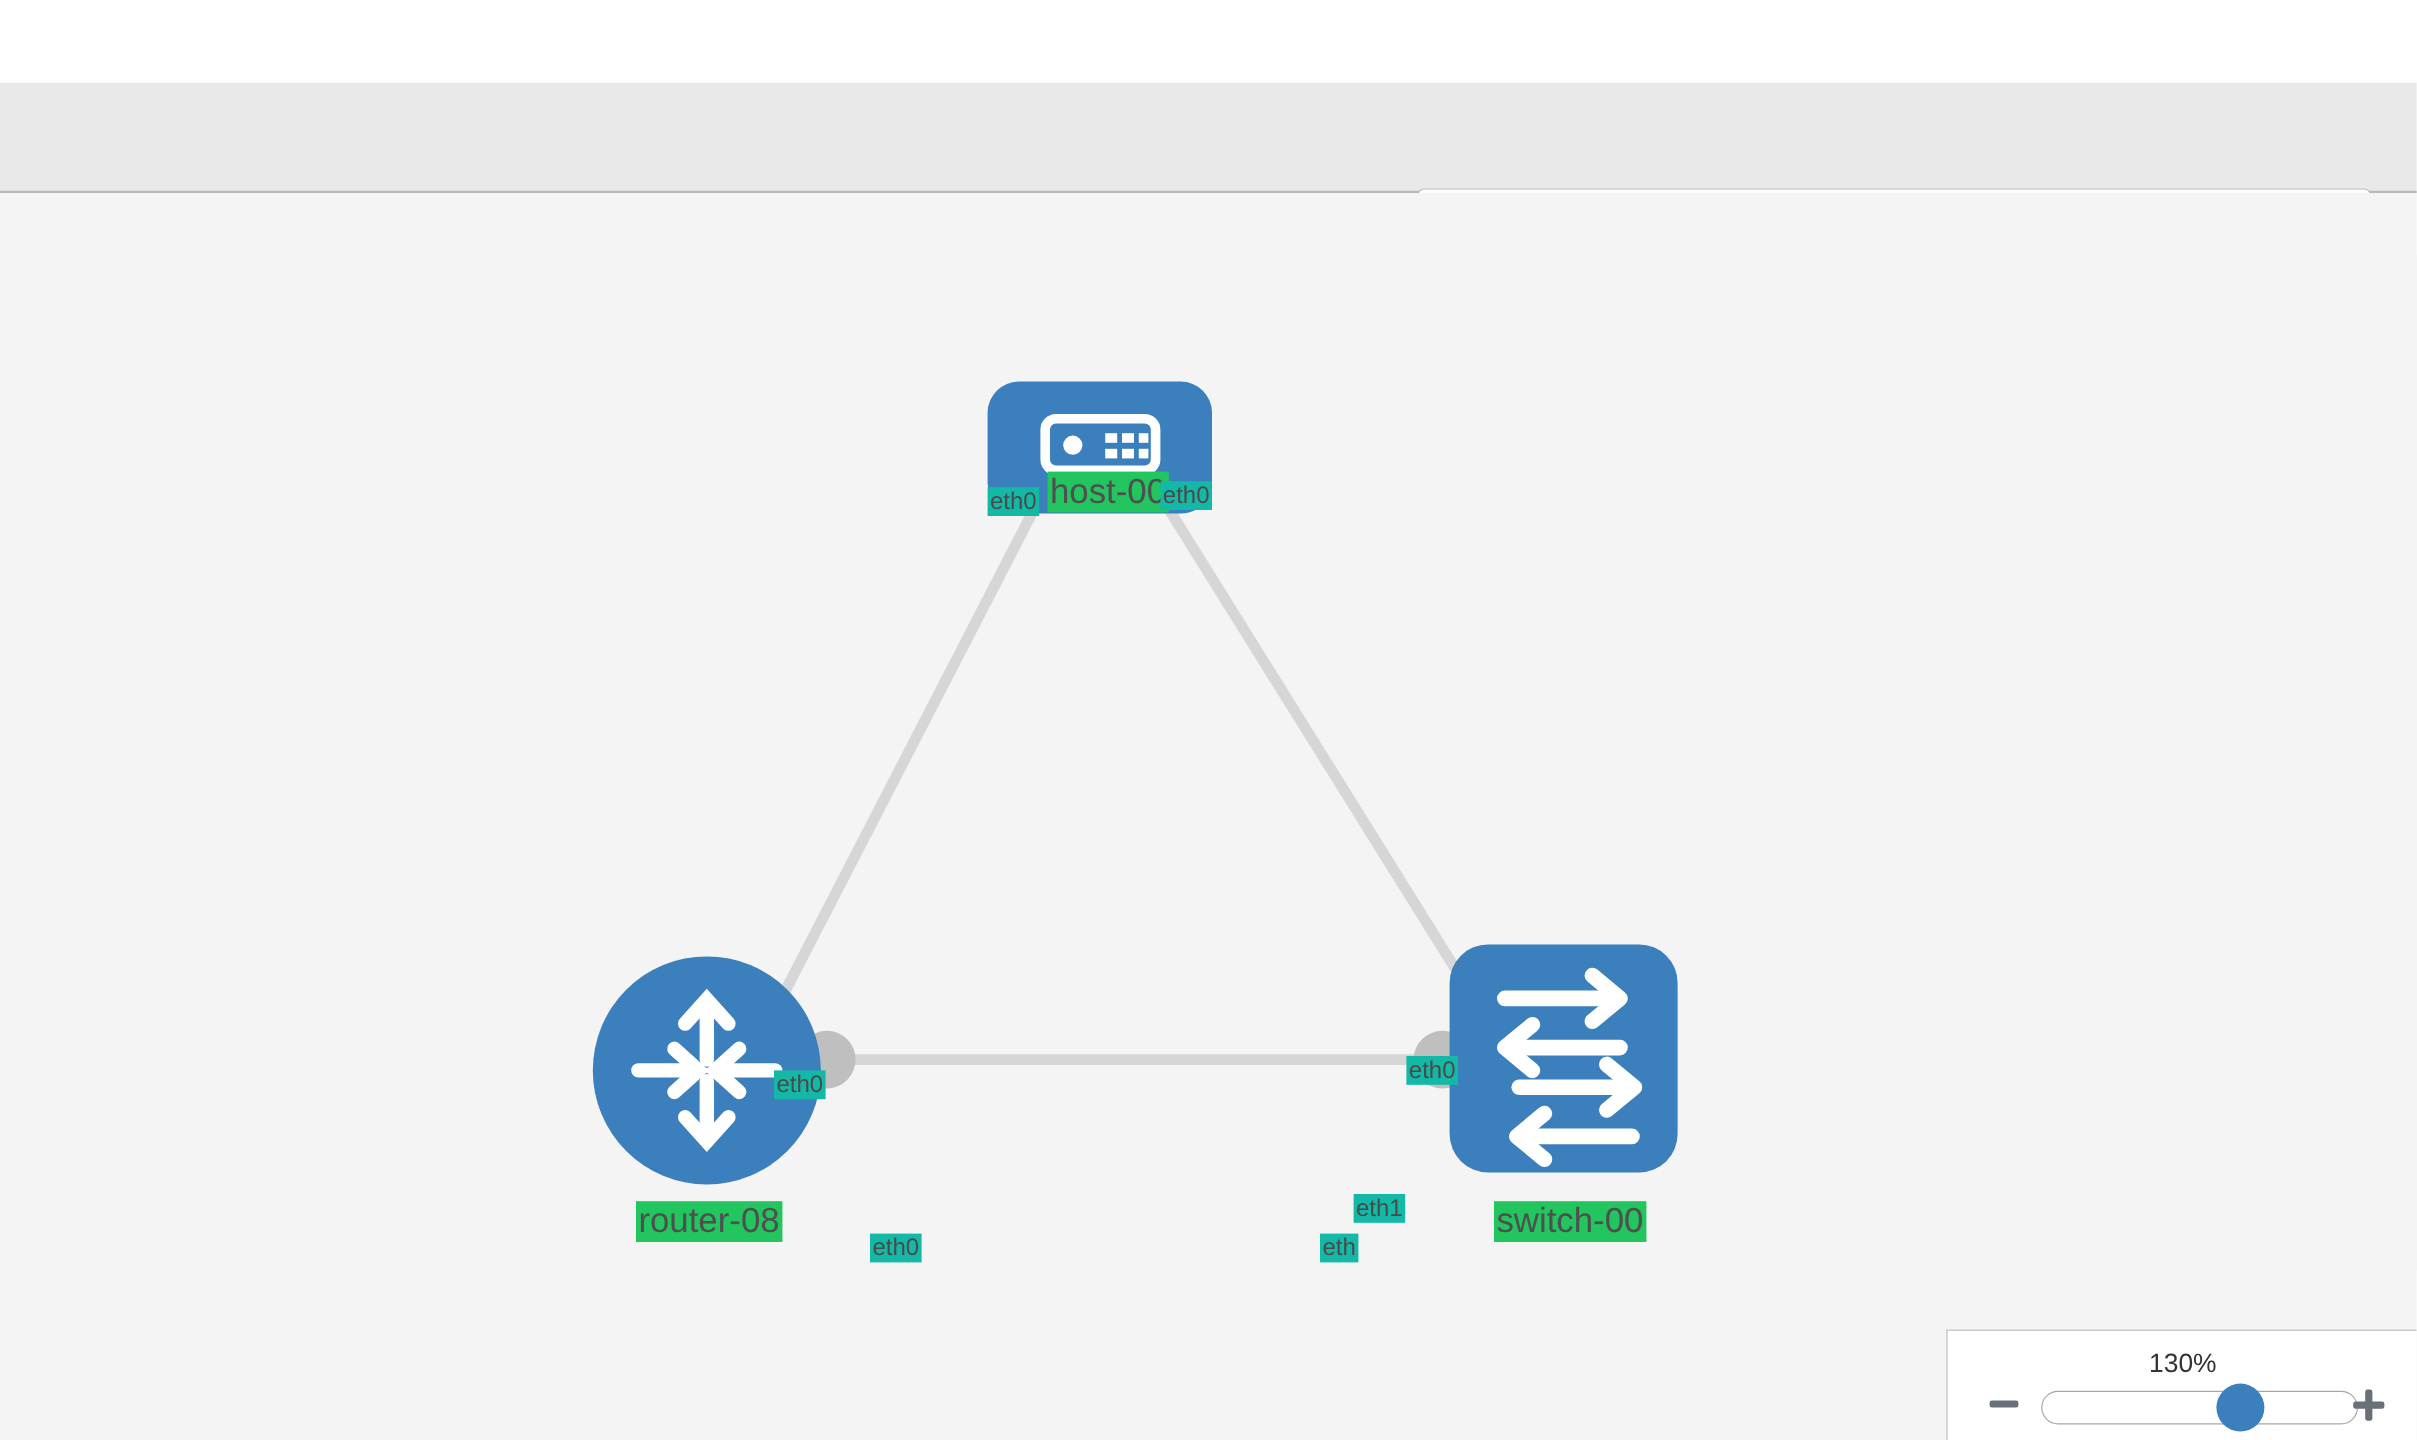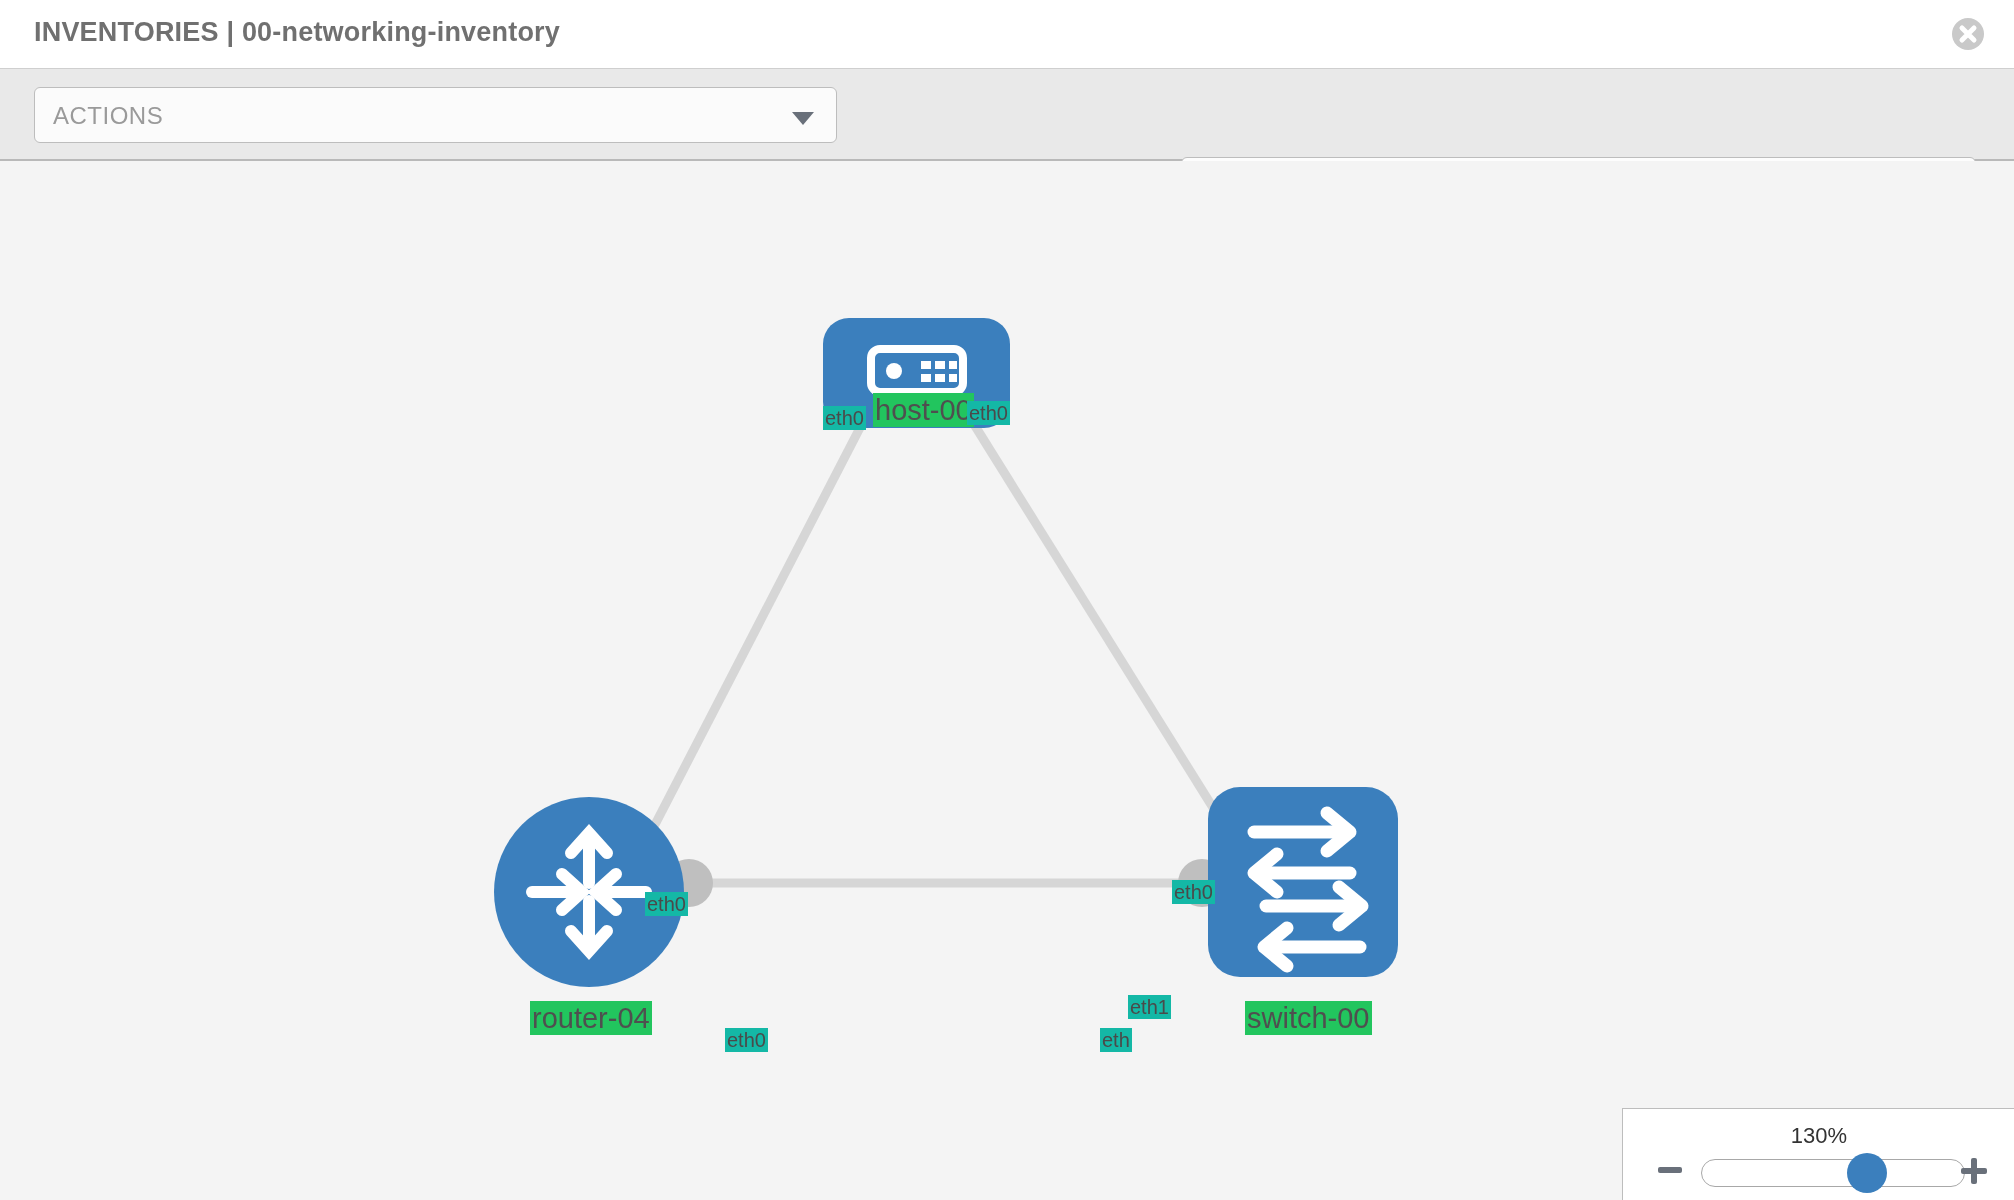--- a/index.html
+++ b/index.html
@@ -137,34 +137,22 @@
     position: absolute; left: 152px; top: 44px;
     width: 40px; height: 40px; border-radius: 50%;
     background: #3b7fbd; cursor: grab;
   }
 </style>
 </head>
 <body>
 
 <div id="app">
 
-  <div class="header">
-    <div class="page-title">INVENTORIES | 00-networking-inventory</div>
-    <div class="close-btn">
-      <svg width="32" height="32" viewBox="0 0 32 32" aria-hidden="true">
-        <path d="M10 10 L22 22 M22 10 L10 22" stroke="#ffffff" stroke-width="5" stroke-linecap="round"></path>
-      </svg>
-    </div>
-  </div>
 
   <div class="toolbar">
-    <div class="actions-select">
-      <span class="sel-label">ACTIONS</span>
-      <span class="caret"></span>
-    </div>
 
     <div class="tool-icon tool-wrench">
       <svg width="44" height="44" viewBox="0 0 24 24" aria-hidden="true">
         <path d="M17.7 3.3a5 5 0 0 0-6 6.3L3.6 17.7a1.8 1.8 0 1 0 2.6 2.6l8.1-8.1a5 5 0 0 0 6.3-6l-3 3-2.6-.7-.7-2.6z" fill="#6d737d"></path>
       </svg>
     </div>
 
     <div class="tool-icon tool-key">
       <svg width="44" height="44" viewBox="0 0 24 24" aria-hidden="true">
         <circle cx="8" cy="8.6" r="4.6" fill="none" stroke="#6d737d" stroke-width="2.6"></circle>
@@ -235,21 +223,21 @@
           <path d="M1277 693 L1254 712 L1277 731"></path>
           <path d="M1266 745 L1360 745"></path>
           <path d="M1339 726 L1362 745 L1339 764"></path>
           <path d="M1360 786 L1266 786"></path>
           <path d="M1287 767 L1264 786 L1287 805"></path>
         </g>
       </g>
     </svg>
 
     <div class="node-label" style="left:873px; top:232px;">host-00</div>
-    <div class="node-label" style="left:530px; top:840px;">router-04</div>
+    <div class="node-label" style="left:530px; top:840px;">router-08</div>
     <div class="node-label" style="left:1245px; top:840px;">switch-00</div>
 
     <div class="if-label" style="left:823px; top:245px;">eth0</div>
     <div class="if-label" style="left:967px; top:240px;">eth0</div>
     <div class="if-label" style="left:645px; top:731px;">eth0</div>
     <div class="if-label" style="left:1172px; top:719px;">eth0</div>
     <div class="if-label" style="left:725px; top:867px;">eth0</div>
     <div class="if-label" style="left:1100px; top:867px;">eth</div>
     <div class="if-label" style="left:1128px; top:834px;">eth1</div>
 

